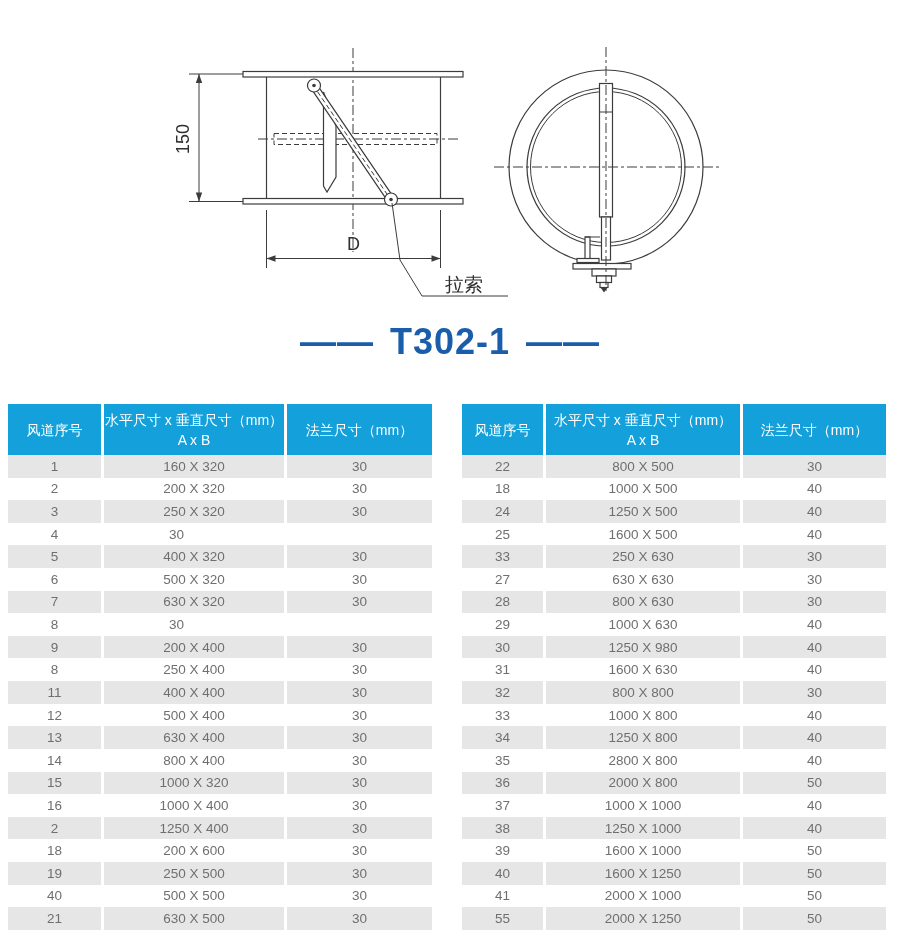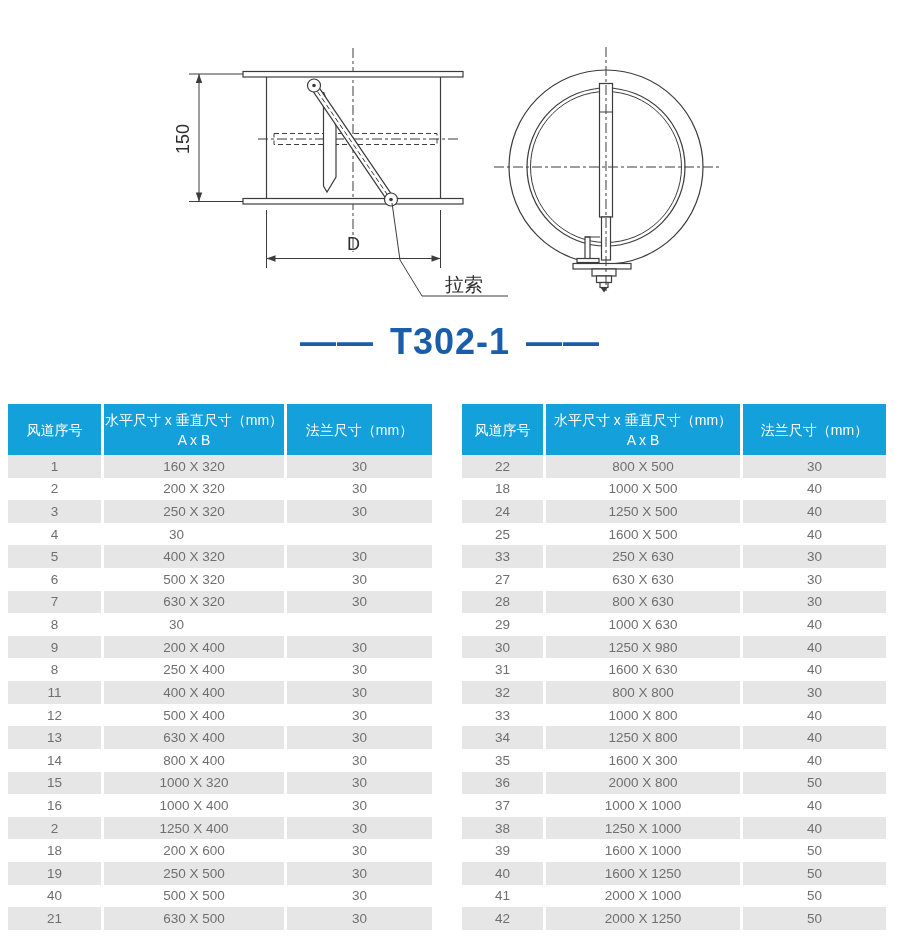--- a/index.html
+++ b/index.html
@@ -330,21 +330,21 @@
             <div class="td c1">1000 X 800</div>
             <div class="td c2">40</div>
           </div>
           <div class="trow">
             <div class="td c0">34</div>
             <div class="td c1">1250 X 800</div>
             <div class="td c2">40</div>
           </div>
           <div class="trow">
             <div class="td c0">35</div>
-            <div class="td c1">1600 X 300</div>
+            <div class="td c1">2800 X 800</div>
             <div class="td c2">40</div>
           </div>
           <div class="trow">
             <div class="td c0">36</div>
             <div class="td c1">2000 X 800</div>
             <div class="td c2">50</div>
           </div>
           <div class="trow">
             <div class="td c0">37</div>
             <div class="td c1">1000 X 1000</div>
@@ -364,21 +364,21 @@
             <div class="td c0">40</div>
             <div class="td c1">1600 X 1250</div>
             <div class="td c2">50</div>
           </div>
           <div class="trow">
             <div class="td c0">41</div>
             <div class="td c1">2000 X 1000</div>
             <div class="td c2">50</div>
           </div>
           <div class="trow">
-            <div class="td c0">42</div>
+            <div class="td c0">55</div>
             <div class="td c1">2000 X 1250</div>
             <div class="td c2">50</div>
           </div>
         </div>
     </div>
 
   </div>
 </div>
 
 </body></html>

